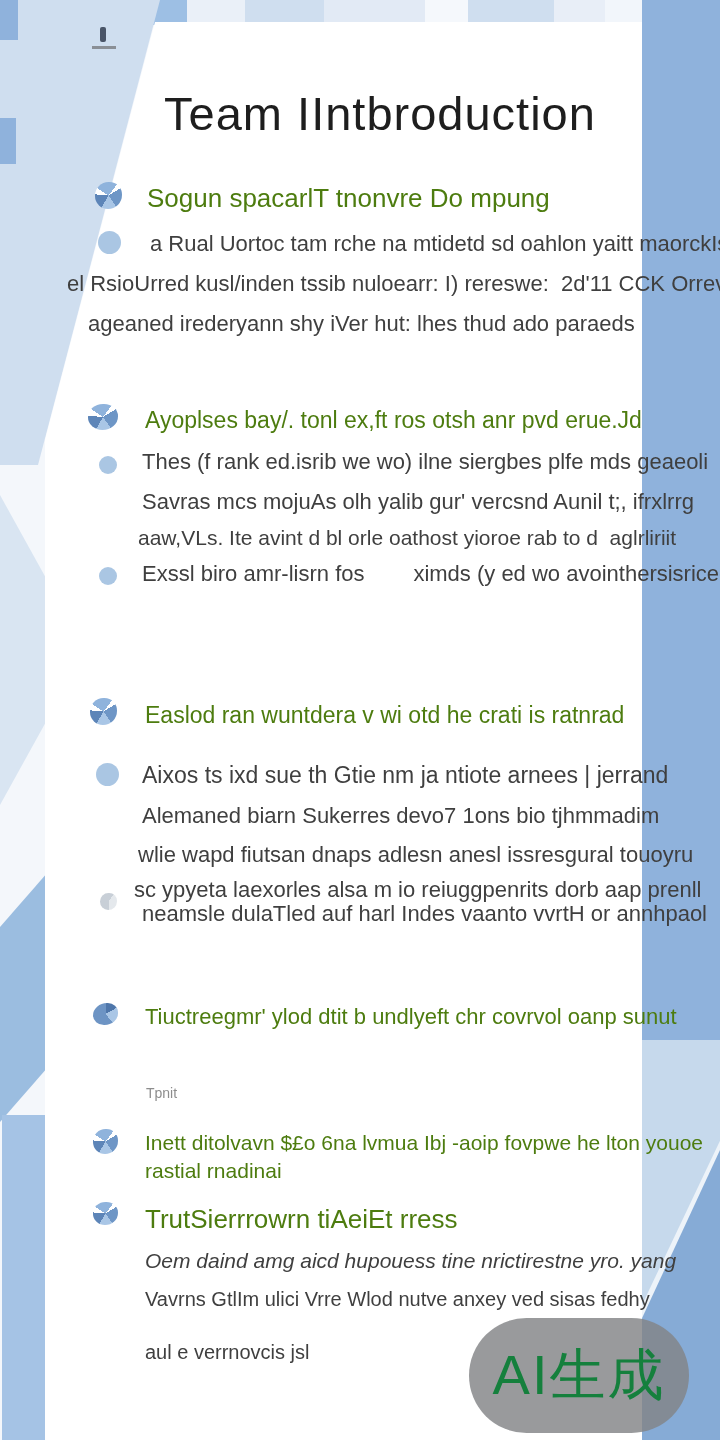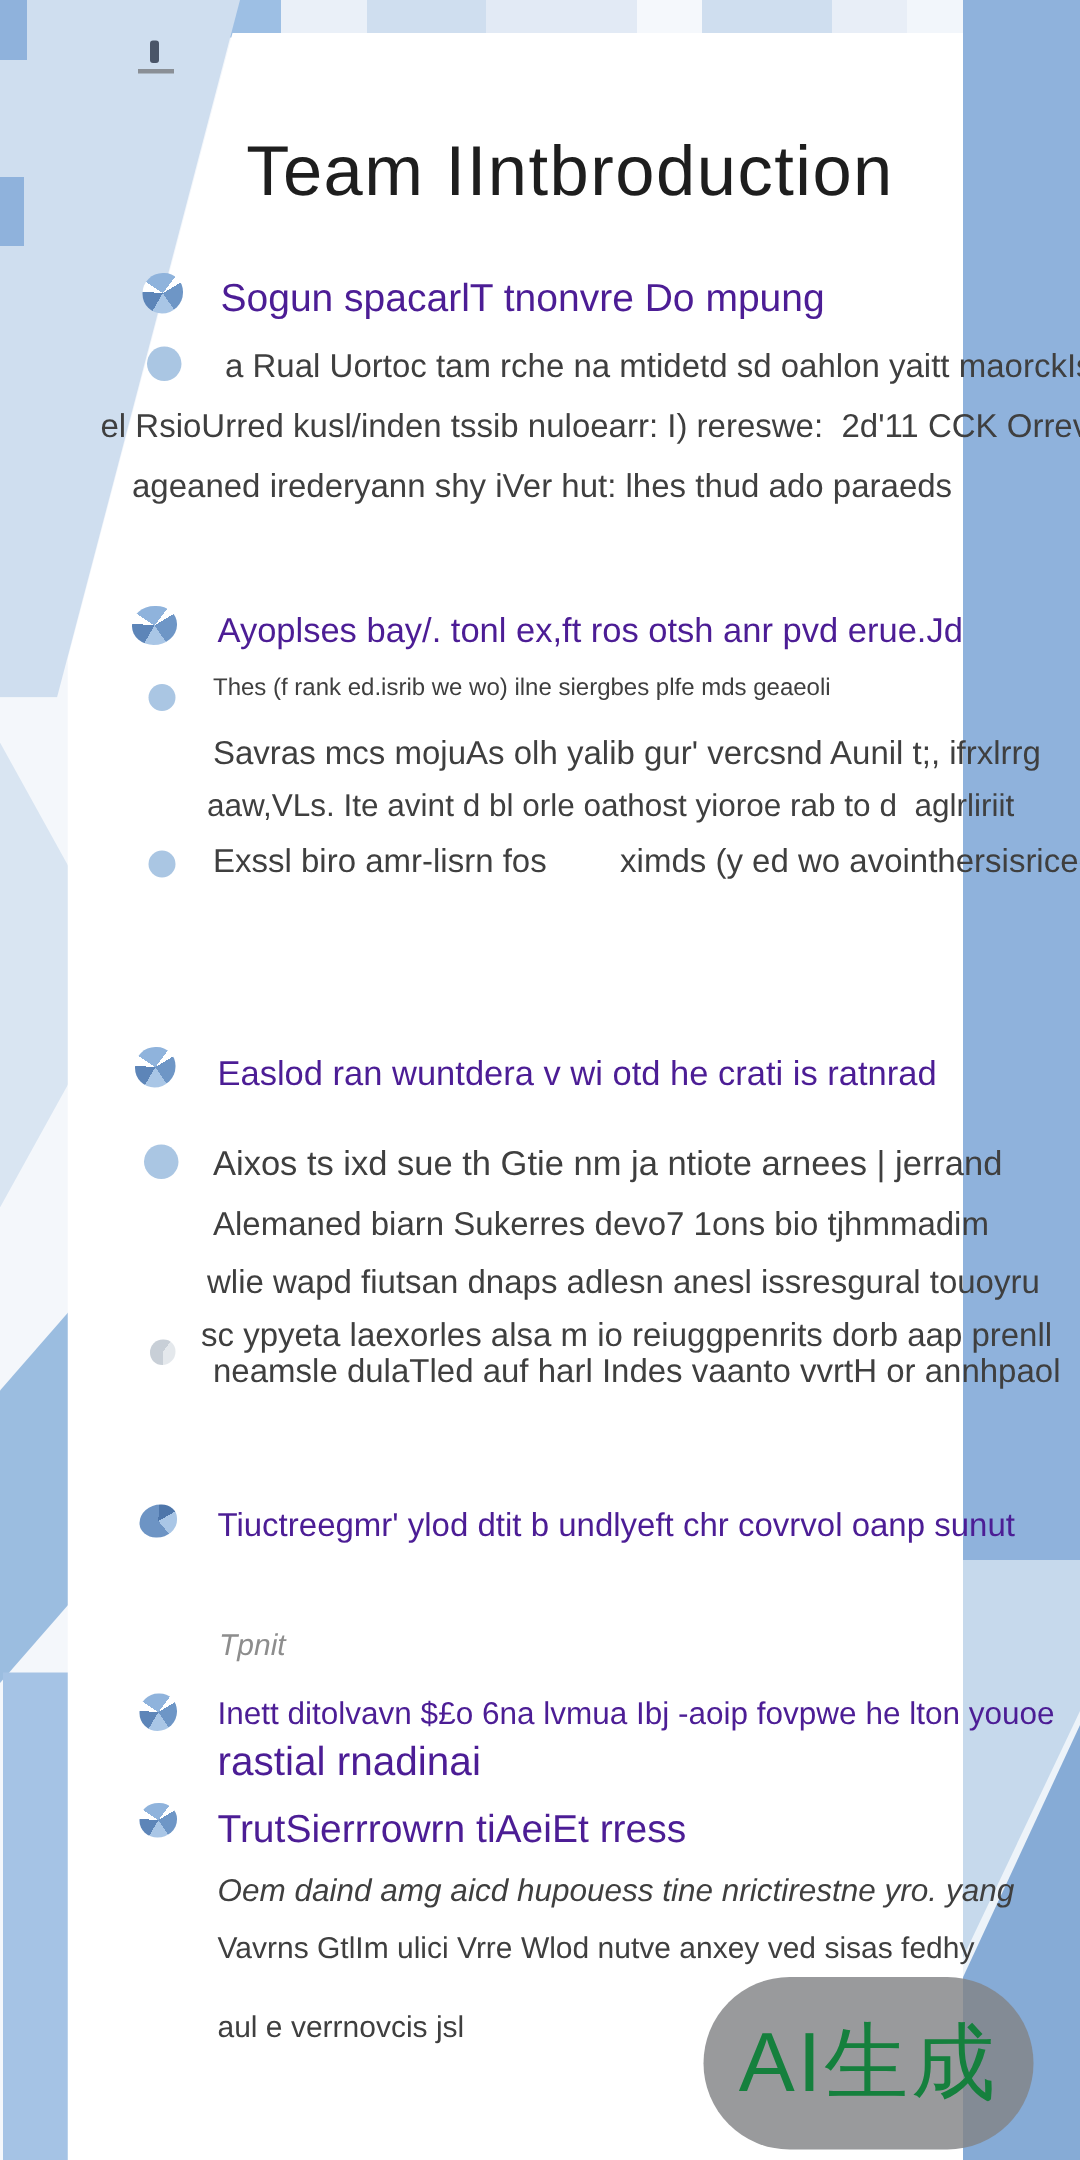--- a/index.html
+++ b/index.html
@@ -55,21 +55,21 @@
   .card{
     left:0;top:22px;width:720px;height:1418px;background:#ffffff;
     clip-path:polygon(155px 0,642px 0,642px 1418px,45px 1418px,45px 418px);
   }
   
   .t{position:absolute;white-space:pre;color:#3f3f3f;line-height:1.2;}
   .title{
     left:0;top:86px;width:720px;text-align:center;
     font-size:47px;color:#1e1e1e;letter-spacing:1px;white-space:pre;position:absolute;margin-left:20px;
   }
-  .head{color:#4c1d95;}
+  .head{color:#4d7c0f;}
   .caption{color:#8d8d8d;}
   .glyph{
     position:absolute;border-radius:50% 46% 52% 48%;
     background:conic-gradient(from 210deg,
       #5d85b8 0 18%, #ffffff 18% 26%, #8fb3dc 26% 52%,
       #ffffff 52% 58%, #6e96c6 58% 82%, #a9c6e6 82% 100%);
   }
   .glyph.blob{
     background:conic-gradient(from 140deg, #6d94c4 0 62%, #4e76aa 62% 78%, #a9c6e6 78% 100%);
     border-radius:58% 42% 55% 45%;
@@ -113,43 +113,43 @@
 <div class="glyph" style="left:95px;top:182px;width:27px;height:27px;"></div>
 <div class="t head" style="left:147px;top:183px;font-size:26px;">Sogun spacarlT tnonvre Do mpung</div>
 <div class="bullet" style="left:98px;top:231px;width:23px;height:23px;"></div>
 <div class="t" style="left:150px;top:231px;font-size:22px;">a Rual Uortoc tam rche na mtidetd sd oahlon yaitt maorckIst</div>
 <div class="t" style="left:67px;top:271px;font-size:22px;">el RsioUrred kusl/inden tssib nuloearr: I) rereswe:  2d'11 CCK Orrevfory))</div>
 <div class="t" style="left:88px;top:311px;font-size:22px;">ageaned irederyann shy iVer hut: lhes thud ado paraeds</div>
 
 <div class="glyph" style="left:88px;top:404px;width:30px;height:26px;"></div>
 <div class="t head" style="left:145px;top:407px;font-size:23px;">Ayoplses bay/. tonl ex,ft ros otsh anr pvd erue.Jd</div>
 <div class="bullet" style="left:99px;top:456px;width:18px;height:18px;"></div>
-<div class="t" style="left:142px;top:449px;font-size:16px;">Thes (f rank ed.isrib we wo) ilne siergbes plfe mds geaeoli</div>
+<div class="t" style="left:142px;top:449px;font-size:22px;">Thes (f rank ed.isrib we wo) ilne siergbes plfe mds geaeoli</div>
 <div class="t" style="left:142px;top:489px;font-size:22px;">Savras mcs mojuAs olh yalib gur' vercsnd Aunil t;, ifrxlrrg</div>
 <div class="t" style="left:138px;top:525px;font-size:21px;">aaw,VLs. Ite avint d bl orle oathost yioroe rab to d  aglrliriit</div>
 <div class="bullet" style="left:99px;top:567px;width:18px;height:18px;"></div>
 <div class="t" style="left:142px;top:561px;font-size:22px;">Exssl biro amr-lisrn fos        ximds (y ed wo avointhersisriced</div>
 
 <div class="glyph" style="left:90px;top:698px;width:27px;height:27px;"></div>
 <div class="t head" style="left:145px;top:702px;font-size:23px;">Easlod ran wuntdera v wi otd he crati is ratnrad</div>
 <div class="bullet" style="left:96px;top:763px;width:23px;height:23px;"></div>
 <div class="t" style="left:142px;top:762px;font-size:23px;">Aixos ts ixd sue th Gtie nm ja ntiote arnees | jerrand</div>
 <div class="t" style="left:142px;top:803px;font-size:22px;">Alemaned biarn Sukerres devo7 1ons bio tjhmmadim</div>
 <div class="t" style="left:138px;top:842px;font-size:22px;">wlie wapd fiutsan dnaps adlesn anesl issresgural touoyru</div>
 <div class="t" style="left:134px;top:877px;font-size:22px;">sc ypyeta laexorles alsa m io reiuggpenrits dorb aap prenll</div>
 <div class="glyph faint" style="left:100px;top:893px;width:17px;height:17px;"></div>
 <div class="t" style="left:142px;top:901px;font-size:22px;">neamsle dulaTled auf harl Indes vaanto vvrtH or annhpaol</div>
 
 <div class="glyph blob" style="left:93px;top:1003px;width:25px;height:22px;"></div>
 <div class="t head" style="left:145px;top:1004px;font-size:22px;">Tiuctreegmr' ylod dtit b undlyeft chr covrvol oanp sunut</div>
-<div class="t caption" style="left:146px;top:1085px;font-size:20px;font-style:italic;">Tpnit</div>
+<div class="t caption" style="left:146px;top:1085px;font-size:14px;">Tpnit</div>
 
 <div class="glyph" style="left:93px;top:1129px;width:25px;height:25px;"></div>
 <div class="t head" style="left:145px;top:1130px;font-size:21px;">Inett ditolvavn $£o 6na lvmua Ibj -aoip fovpwe he lton youoe</div>
-<div class="t head" style="left:145px;top:1158px;font-size:27px;">rastial rnadinai</div>
+<div class="t head" style="left:145px;top:1158px;font-size:21px;">rastial rnadinai</div>
 
 <div class="glyph" style="left:93px;top:1202px;width:25px;height:23px;"></div>
 <div class="t head" style="left:145px;top:1204px;font-size:26px;">TrutSierrrowrn tiAeiEt rress</div>
 <div class="t" style="left:145px;top:1248px;font-size:21px;font-style:italic;">Oem daind amg aicd hupouess tine nrictirestne yro. yang</div>
 <div class="t" style="left:145px;top:1287px;font-size:20px;">Vavrns GtlIm ulici Vrre Wlod nutve anxey ved sisas fedhy</div>
 <div class="t" style="left:145px;top:1313px;font-size:20px;margin-top:27px;">aul e verrnovcis jsl</div>
 
 <div class="badge">
   <span>AI生成</span>
 </div>

